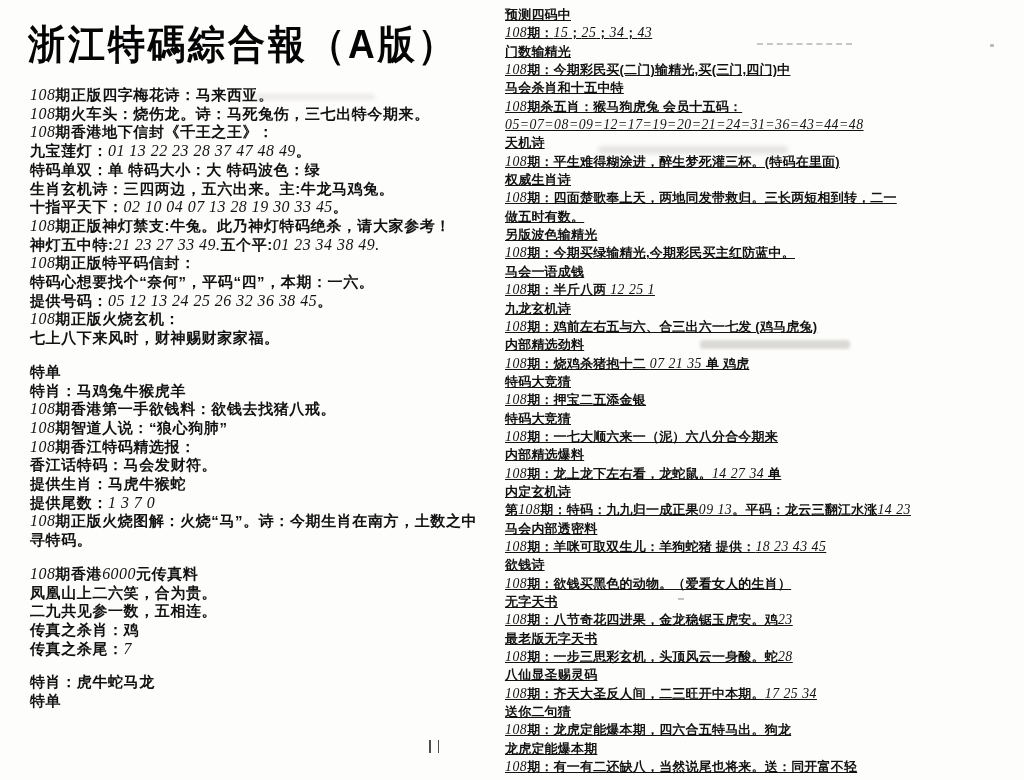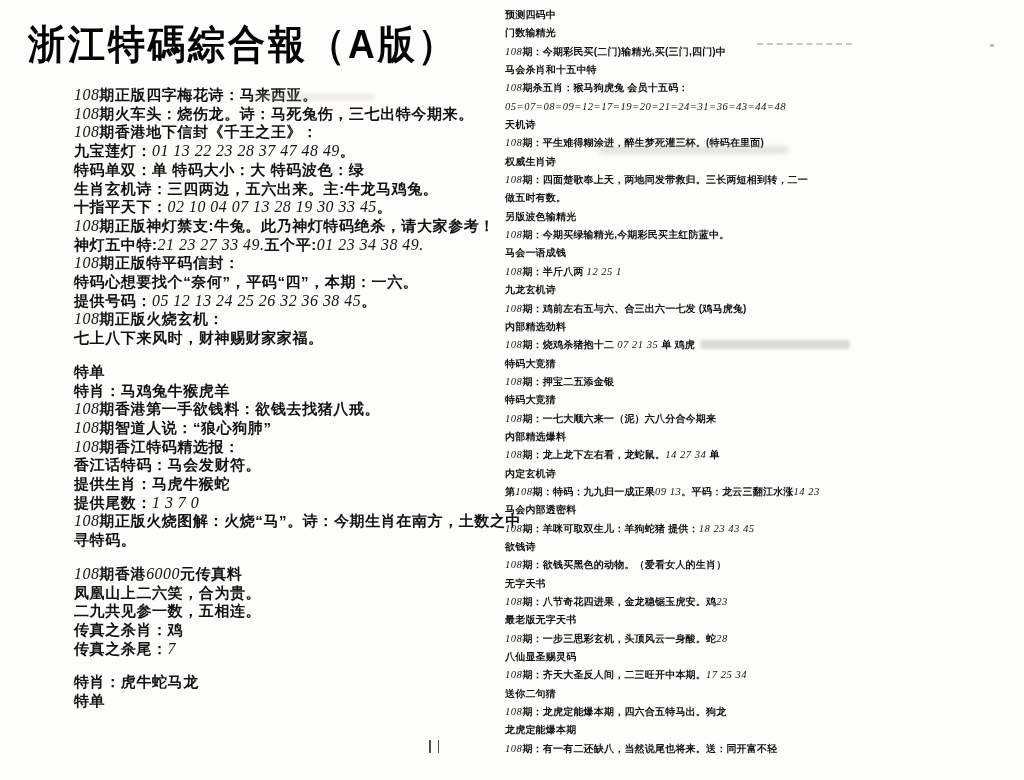--- a/index.html
+++ b/index.html
@@ -13,29 +13,29 @@
   }
   .page{position:absolute;inset:0;background:#fdfdfc;}
   .title{
     position:absolute;left:28px;top:20px;
     font-size:37px;font-weight:900;letter-spacing:3px;
     color:#050505;
     transform:scaleY(1.08);
     white-space:nowrap;
   }
   .col{position:absolute;}
-  .col-left{left:30px;top:86px;width:472px;margin-left:44px;}
+  .col-left{left:30px;top:86px;width:472px;}
   .col-right{left:505px;top:6px;width:516px;}
   .line{
     white-space:nowrap;
     font-weight:600;
     color:#121212;
   }
   .col-left .line{font-size:15px;line-height:18.7px;letter-spacing:0.6px;}
-  .col-right .line{font-size:10px;line-height:18.35px;letter-spacing:0.2px;}
+  .col-right .line{font-size:13px;line-height:18.35px;letter-spacing:0.2px;text-decoration:underline;}
   .line.blank{min-height:1em;}
   .num{
     font-family:"Liberation Serif",serif;
     font-style:italic;
     font-weight:500;
     font-size:1.06em;
     letter-spacing:0.5px;
   }
   .artifact{position:absolute;pointer-events:none;}
   .a-dashes{
@@ -91,20 +91,21 @@
       <div class="line">二九共见参一数，五相连。</div>
       <div class="line">传真之杀肖：鸡</div>
       <div class="line">传真之杀尾：<span class="num">7</span></div>
       <div class="line blank"></div>
       <div class="line">特肖：虎牛蛇马龙</div>
       <div class="line">特单</div>
     </div>
 
   <div class="col col-right">
       <div class="line">预测四码中</div>
+      <div class="line"><span class="num">108</span>期：<span class="num">15</span>；<span class="num">25</span>；<span class="num">34</span>；<span class="num">43</span></div>
       <div class="line">门数输精光</div>
       <div class="line"><span class="num">108</span>期：今期彩民买(二门)输精光,买(三门,四门)中</div>
       <div class="line">马会杀肖和十五中特</div>
       <div class="line"><span class="num">108</span>期杀五肖：猴马狗虎兔 会员十五码：</div>
       <div class="line"><span class="num">05=07=08=09=12=17=19=20=21=24=31=36=43=44=48</span></div>
       <div class="line">天机诗</div>
       <div class="line"><span class="num">108</span>期：平生难得糊涂进，醉生梦死灌三杯。(特码在里面)</div>
       <div class="line">权威生肖诗</div>
       <div class="line"><span class="num">108</span>期：四面楚歌奉上天，两地同发带救归。三长两短相到转，二一</div>
       <div class="line">做五时有数。</div>

